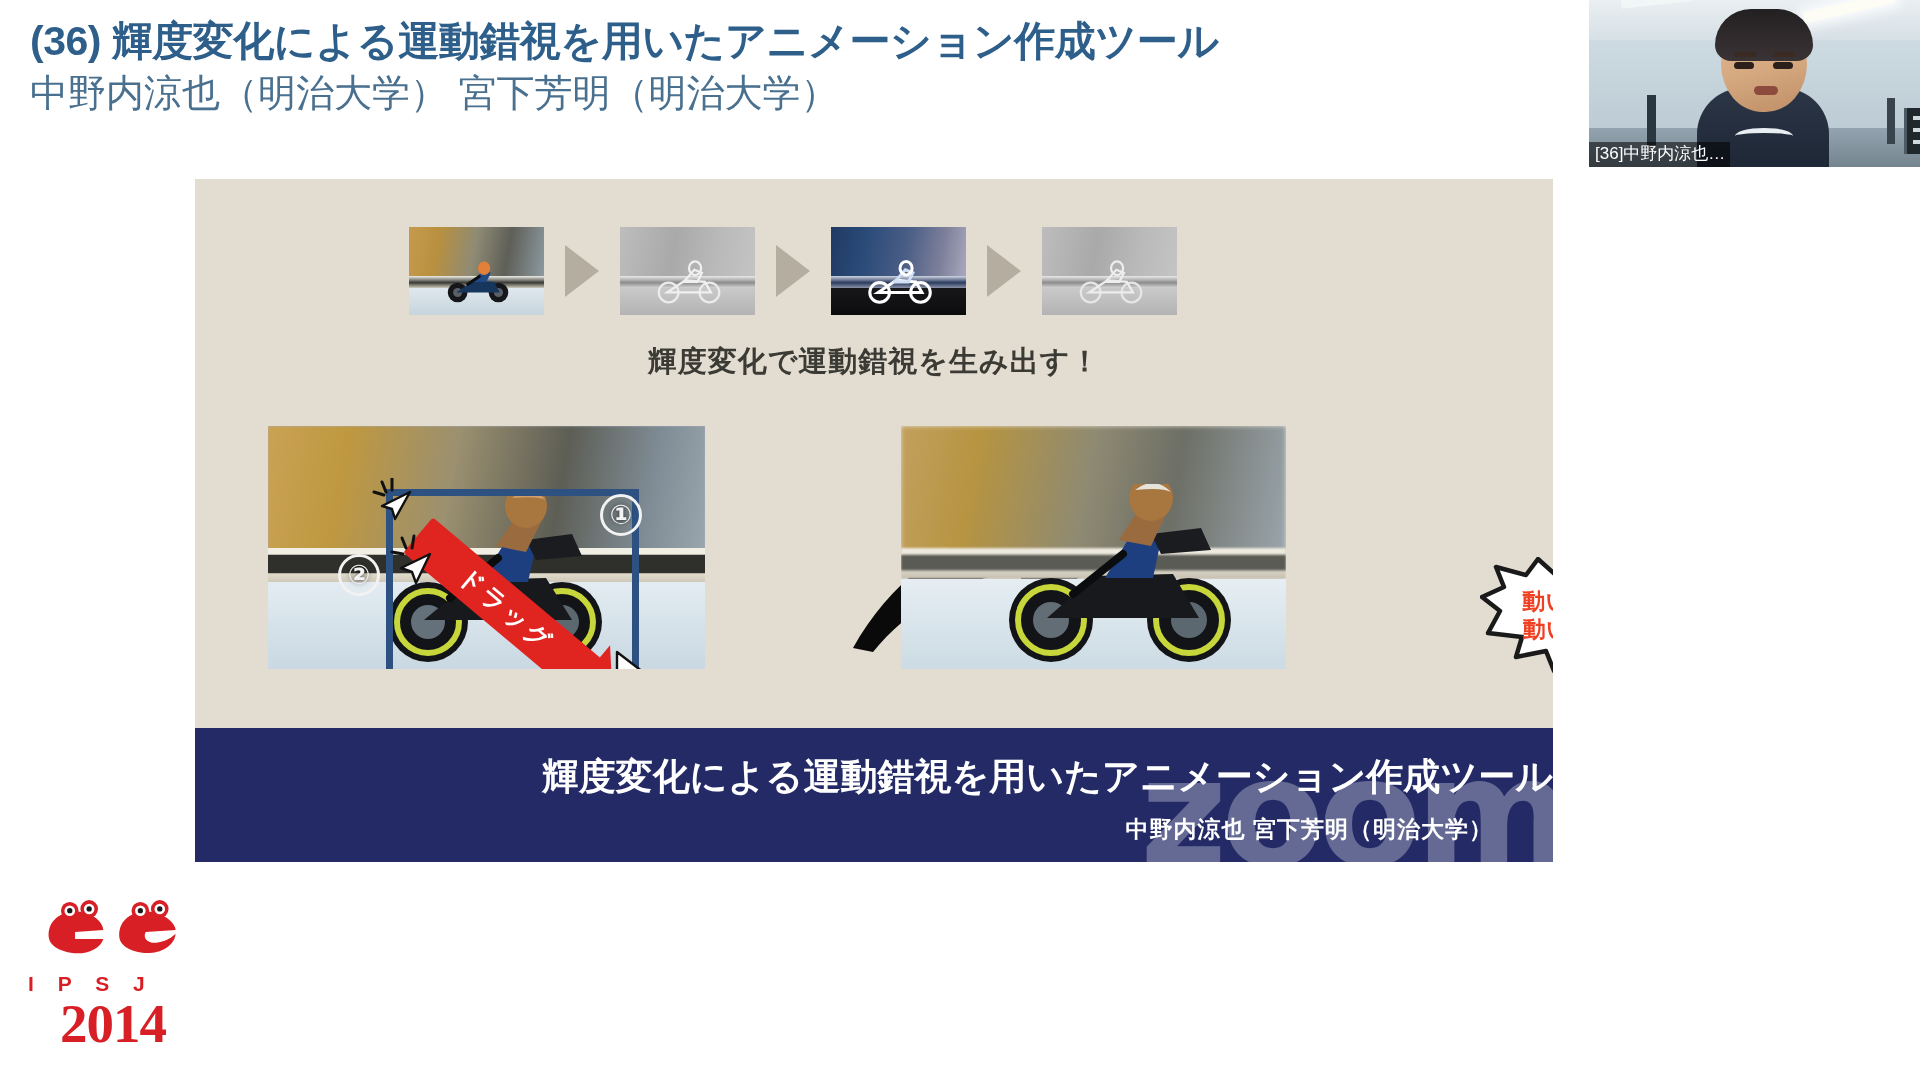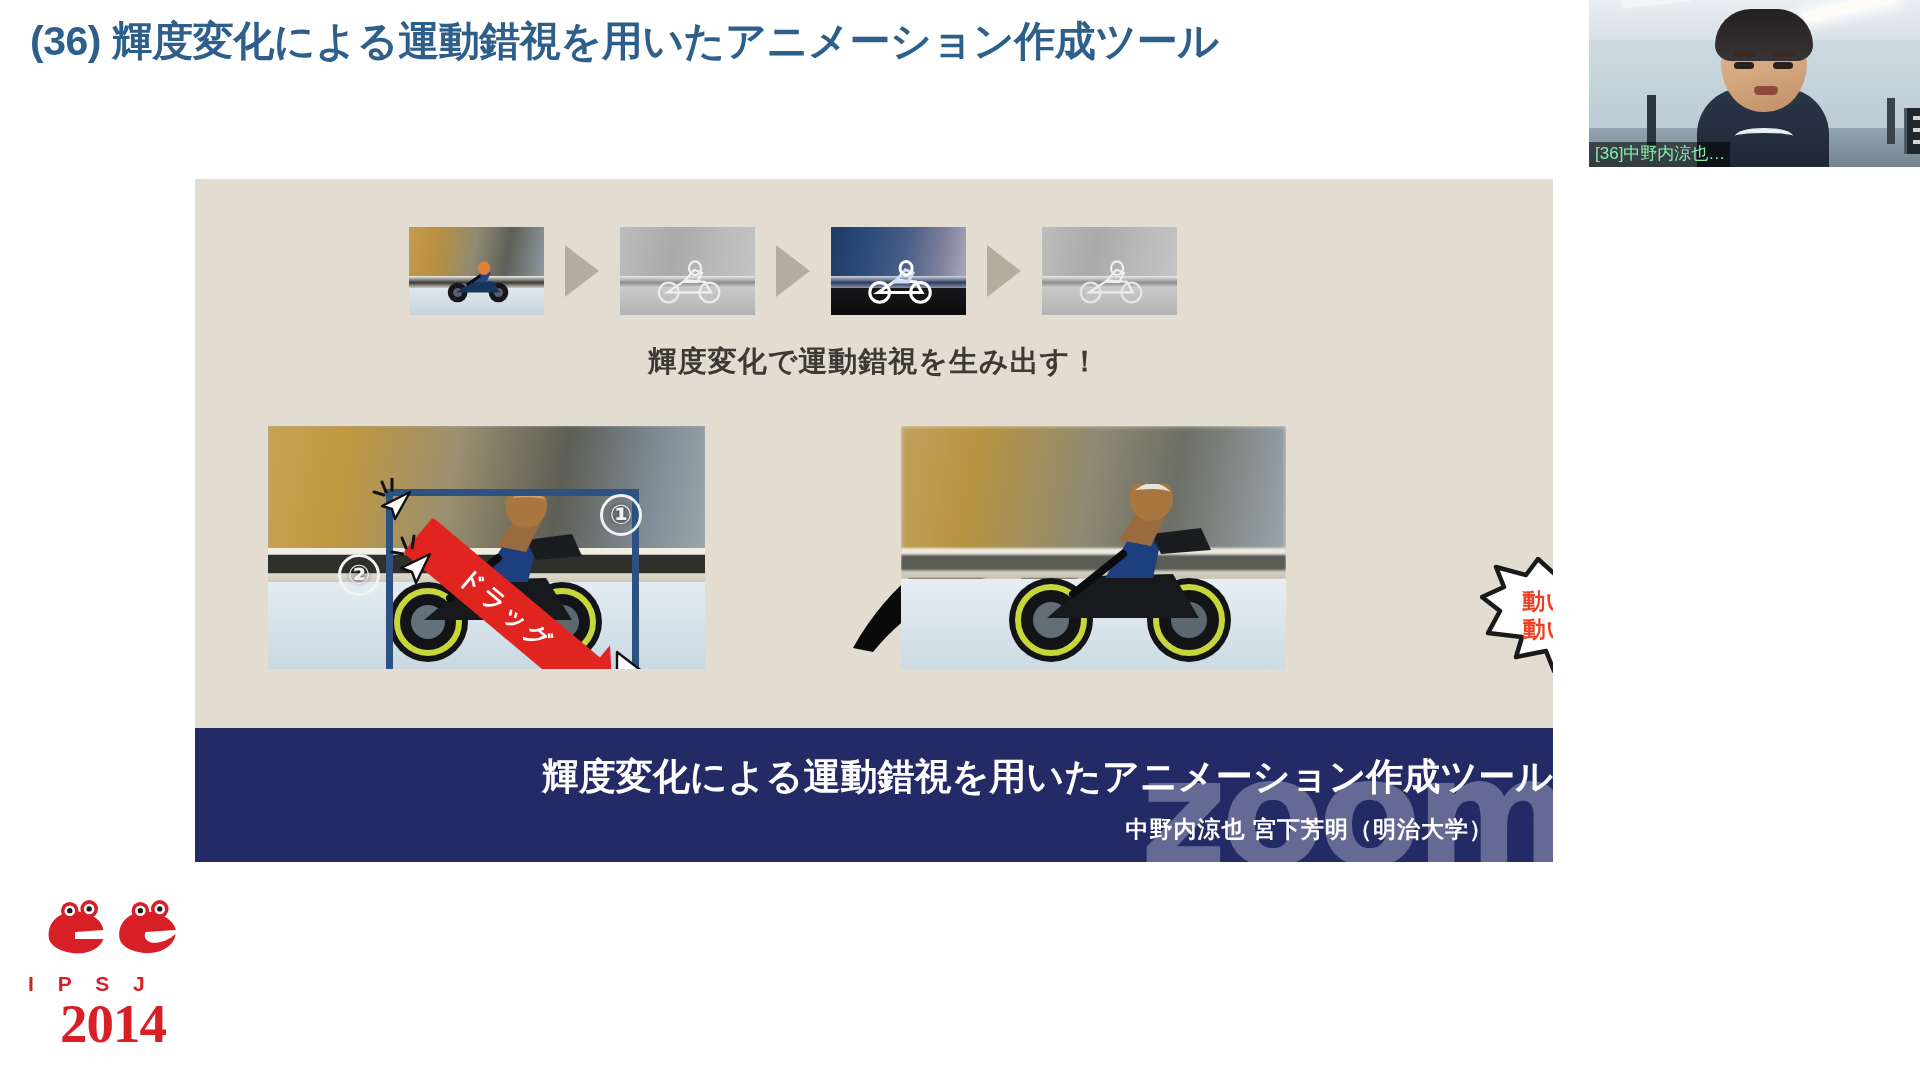--- a/index.html
+++ b/index.html
@@ -67,21 +67,21 @@
     border-radius: 49px 49px 22px 22px;
   }
   .cam-brow { position:absolute; width:22px; height:5px; background:#3a2a22; border-radius:3px; }
   .cam-eye { position:absolute; width:20px; height:7px; background:#2a1f1a; border-radius:10px; }
   .cam-mouth { position:absolute; left:165px; top:86px; width:24px; height:9px;
     background:#8c4b3c; border-radius:6px; }
   .cam-collar { position:absolute; left:146px; top:128px; width:58px; height:16px;
     border-top:5px solid #e8eef2; border-radius:50%; }
   .cam-label {
     position:absolute; left:0; bottom:0; padding:2px 5px 3px 6px;
-    background: rgba(0,0,0,0.55); color:#86efac;
+    background: rgba(0,0,0,0.55); color:#ffffff;
     font-size:17px; line-height:20px; white-space:nowrap;
     font-family:"Liberation Sans","DejaVu Sans",sans-serif;
   }
 
   
   .slide {
     position:absolute; left:195px; top:179px; width:1358px; height:682px;
     background:#e3ddd1; overflow:hidden;
   }
 
@@ -223,20 +223,21 @@
     font-family:"Liberation Serif","DejaVu Serif",serif;
   }
 </style>
 </head>
 <body>
 
 <div id="root">
 
   <div class="hdr">
     <div class="hdr-title">(36) 輝度変化による運動錯視を用いたアニメーション作成ツール</div>
+    <div class="hdr-sub">中野内涼也（明治大学） 宮下芳明（明治大学）</div>
   </div>
 
   <div class="cam">
     <div class="cam-bg">
       <div class="cam-wall"></div>
       <div class="cam-ceiling"></div>
       <div class="cam-light2"></div>
       <div class="cam-light1"></div>
       <div class="cam-floorfix"></div>
       <div class="cam-post"></div>

